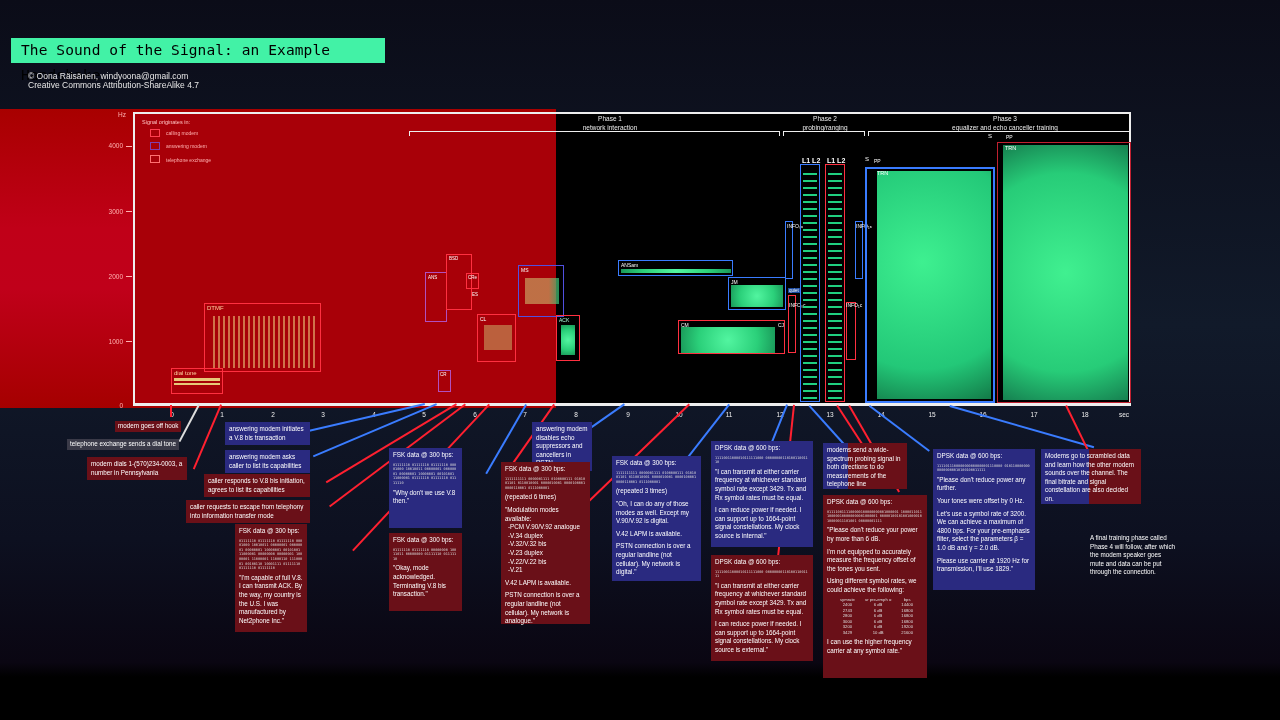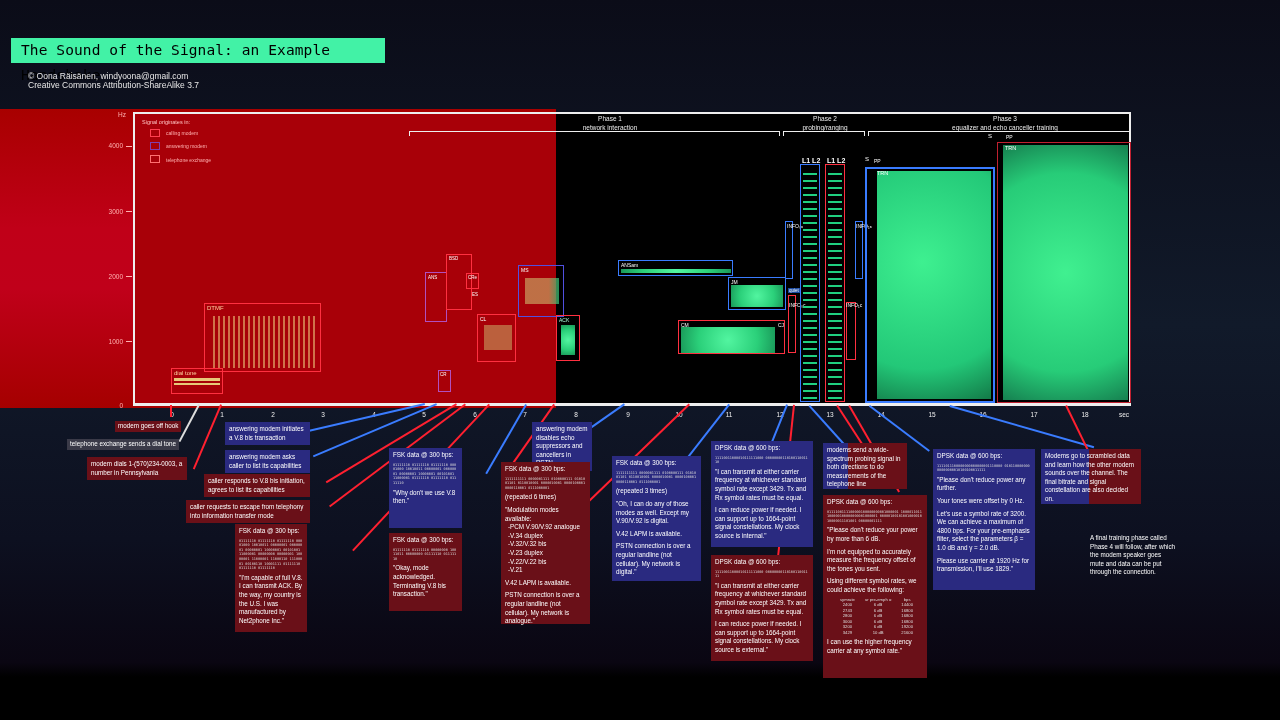--- a/index.html
+++ b/index.html
@@ -36,21 +36,21 @@
   .legend-sq{width:10px;height:8px;border:1px solid;box-sizing:border-box;}
   .ladder{background:repeating-linear-gradient(180deg,#20d080 0 2px,transparent 2px 7px);}
   table.rates{font-size:4.2px;line-height:5.5px;border-collapse:collapse;margin:2px 0 3px 8px;}
   table.rates td{padding:0 5px;text-align:center;color:#ddd;}
 </style>
 </head>
 <body>
 
 <div id="title" class="abs">The Sound of the Signal: an Example Handshake</div>
 <div class="abs credit" style="top:71px;">© Oona Räisänen, windyoona@gmail.com</div>
-<div class="abs credit" style="top:80px;">Creative Commons Attribution-ShareAlike 3.7</div>
+<div class="abs credit" style="top:80px;">Creative Commons Attribution-ShareAlike 4.7</div>
 
 <div id="redpanel" class="abs"></div>
 
 <div id="plot-inner" class="abs"></div>
 <div class="abs" style="left:135px;top:114px;width:421px;height:289px;background:#a80008;"></div>
 <div id="plot" class="abs"></div>
 
 <div class="abs ytick" style="left:100px;top:111px;">Hz</div>
 <div class="abs ytick" style="left:97px;top:142px;">4000</div>
 <div class="abs ytickline" style="left:126px;top:146px;"></div>

